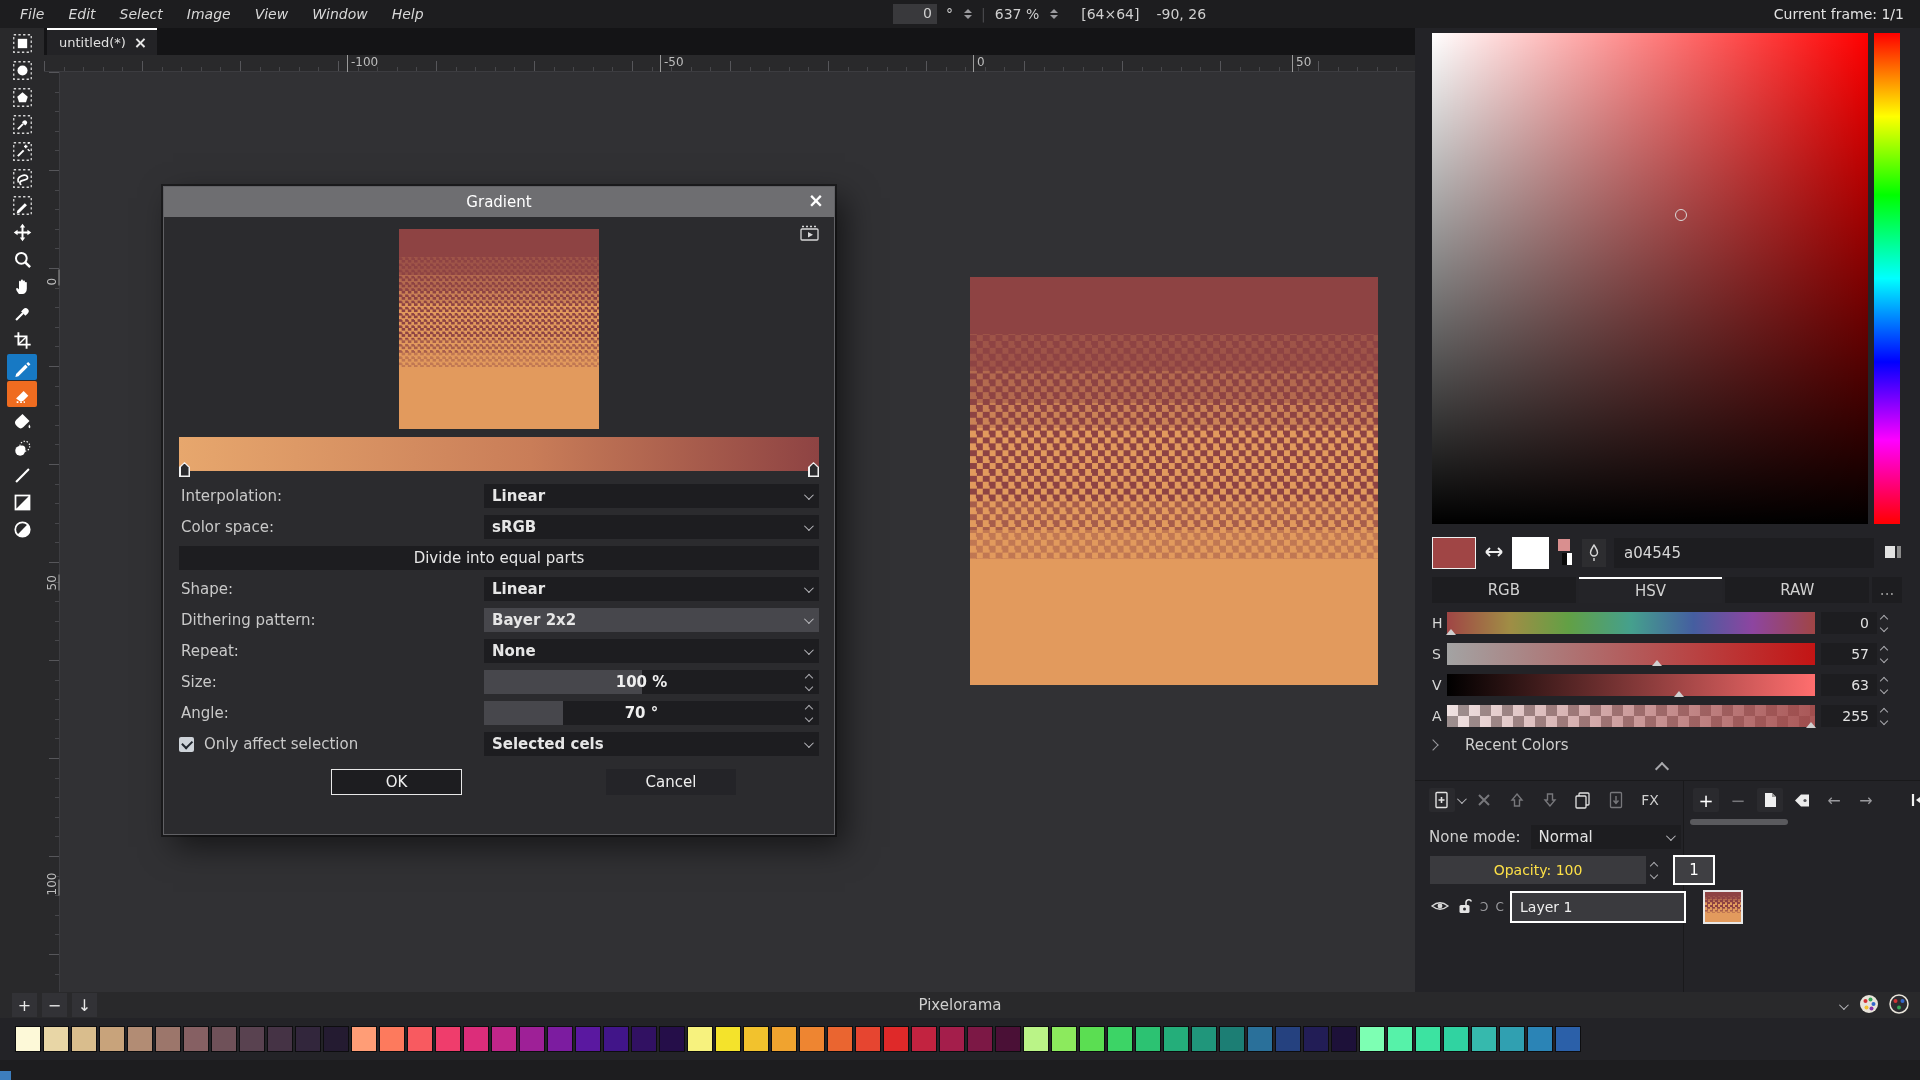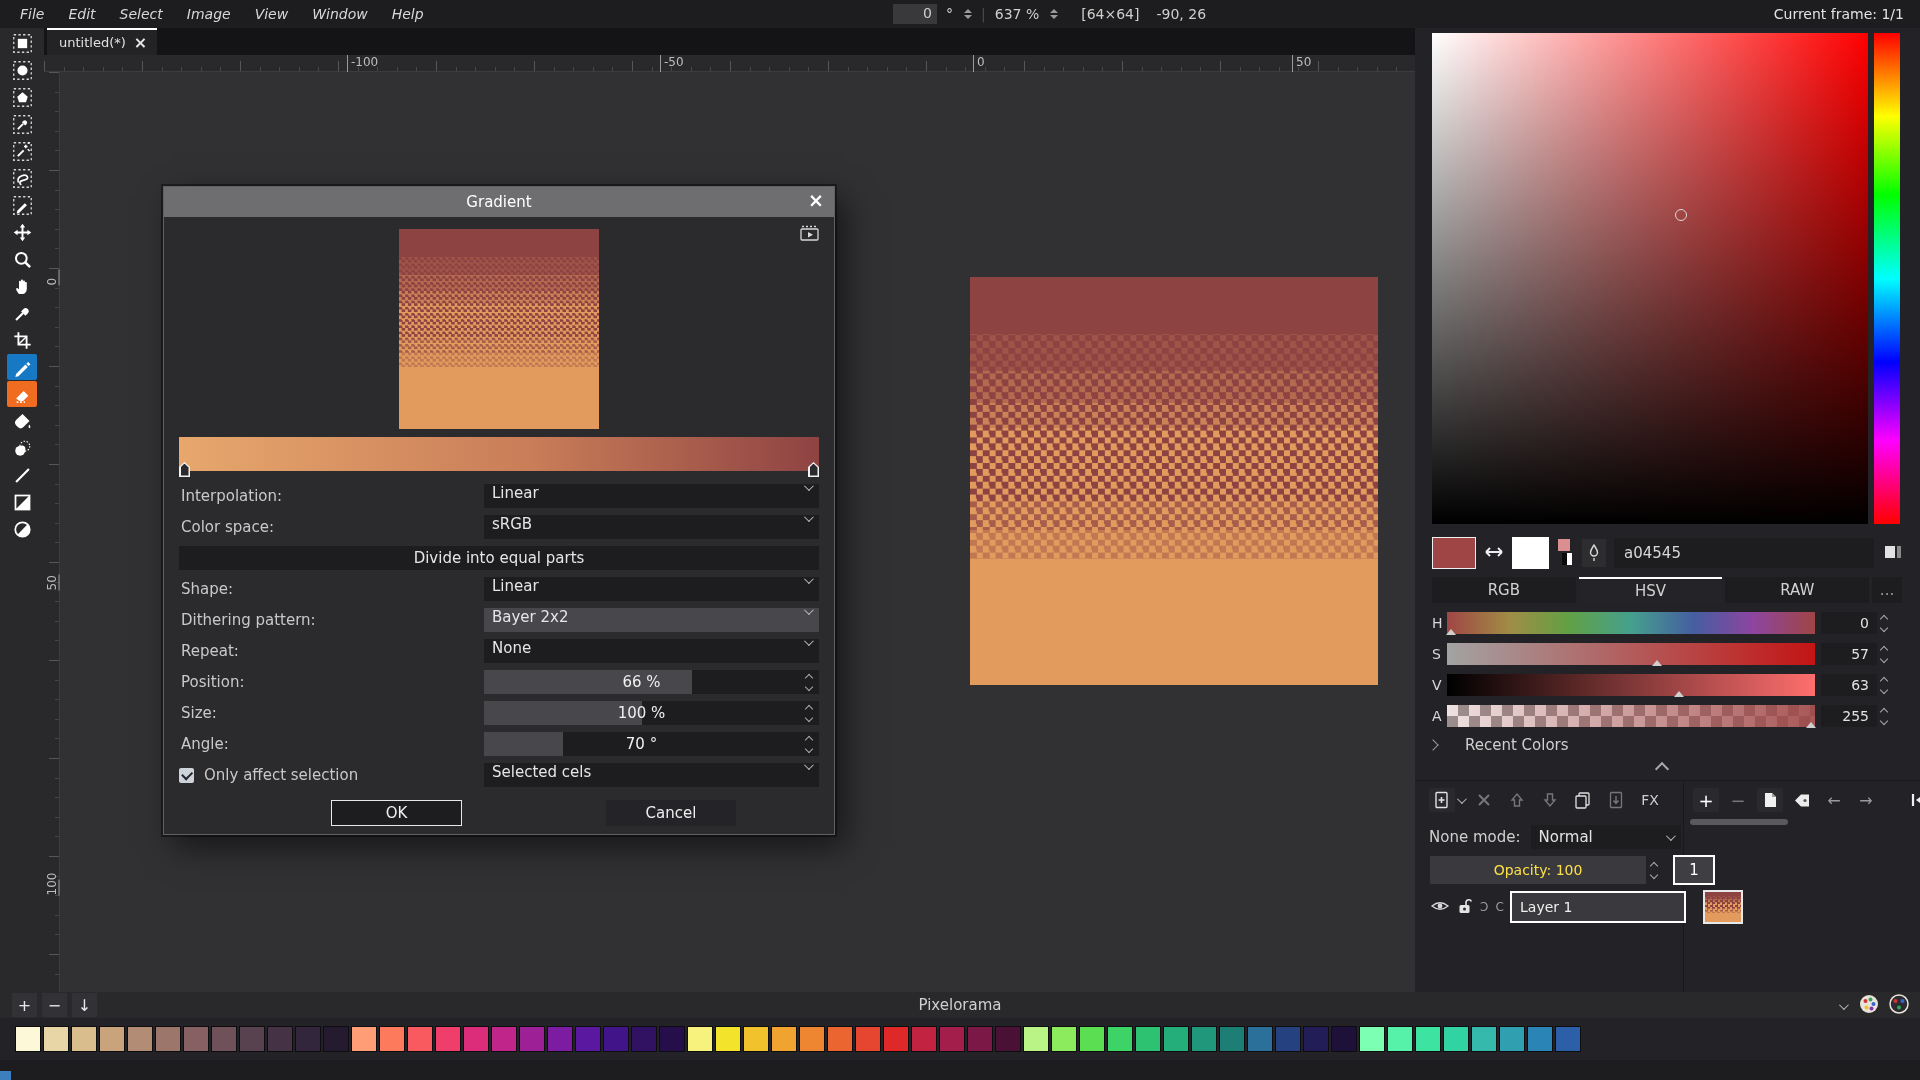--- a/index.html
+++ b/index.html
@@ -67,21 +67,21 @@
   .dialog-body { position:relative; padding:10px 15px 0 15px; }
   .anim-icon { position:absolute; right:14px; top:8px; }
   .preview { width:200px; height:200px; margin:2px auto 0 auto; --tile:6.2px; }
   .gradbar-wrap { position:relative; margin-top:8px; height:40px; }
   .gradbar { height:34px; width:100%; background:linear-gradient(90deg,#e7a76d,#c97d58 55%,#8e4343); }
   .gstop { position:absolute; width:11px; height:15px; bottom:0; clip-path:polygon(50% 0,100% 33%,100% 100%,0 100%,0 33%); background:#f2f2f2; }
   .gstop i { position:absolute; inset:1.5px; clip-path:polygon(50% 0,100% 33%,100% 100%,0 100%,0 33%); background:#2b2b2e; display:block; }
   .gstop.left { left:0; } .gstop.right { right:0; }
   .drow { position:relative; height:24px; margin-top:7px; font-size:15px; color:#c9c9c9; display:flex; align-items:center; }
   .drow .dlabel { padding-left:2px; }
-  .dcontrol { position:absolute; right:0; width:335px; height:24px; background:#1d1d20; display:flex; align-items:flex-start; padding:0 8px; font-size:15px; color:#e6e6e6; cursor:pointer; }
+  .dcontrol { position:absolute; right:0; width:335px; height:24px; background:#1d1d20; display:flex; align-items:center; padding:0 8px; font-size:15px; color:#e6e6e6; cursor:pointer;font-weight:bold; }
   .dcontrol.hl { background:#47474c; }
   .dcontrol .caret { margin-left:auto; }
   .caret { width:7px; height:7px; border-right:1.6px solid #b9b9bd; border-bottom:1.6px solid #b9b9bd; transform:rotate(45deg) translateY(-2px); }
   .dbtn-wide { height:24px; margin-top:7px; background:#1d1d20; display:flex; align-items:center; justify-content:center; font-size:15px; color:#e6e6e6; cursor:pointer; }
   .sliderrow .dcontrol { padding:0; background:#1d1d20; }
   .slider-track { position:relative; width:315px; height:24px; background:#1d1d20; overflow:hidden; }
   .slider-fill { position:absolute; left:0; top:0; bottom:0; background:#47474c; }
   .slider-text { position:absolute; inset:0; display:flex; align-items:center; justify-content:center; font-size:15px; color:#efefef; }
   .spincol { width:20px; height:24px; display:flex; flex-direction:column; align-items:center; justify-content:center; gap:3px; background:#1d1d20; }
   .spincol i { width:6px; height:6px; border-right:1.5px solid #a9a9ad; border-bottom:1.5px solid #a9a9ad; }
@@ -392,33 +392,20 @@
         </div>
       </div>
       <div class="drow">
         <span class="dlabel">Repeat:</span>
         <div class="dcontrol">
           <span>None</span>
             <span class="caret"></span>
         </div>
       </div>
 
-      <div class="drow sliderrow">
-        <span class="dlabel">Position:</span>
-        <div class="dcontrol">
-          <div class="slider-track">
-              <div class="slider-fill" style="width: 66%;"></div>
-            <div class="slider-text">66 %</div>
-            </div>
-          <div class="spincol">
-              <i class="up"></i>
-              <i class="dn"></i>
-            </div>
-        </div>
-      </div>
       <div class="drow sliderrow">
         <span class="dlabel">Size:</span>
         <div class="dcontrol">
           <div class="slider-track">
               <div class="slider-fill" style="width: 50%;"></div>
             <div class="slider-text">100 %</div>
             </div>
           <div class="spincol">
               <i class="up"></i>
               <i class="dn"></i>

